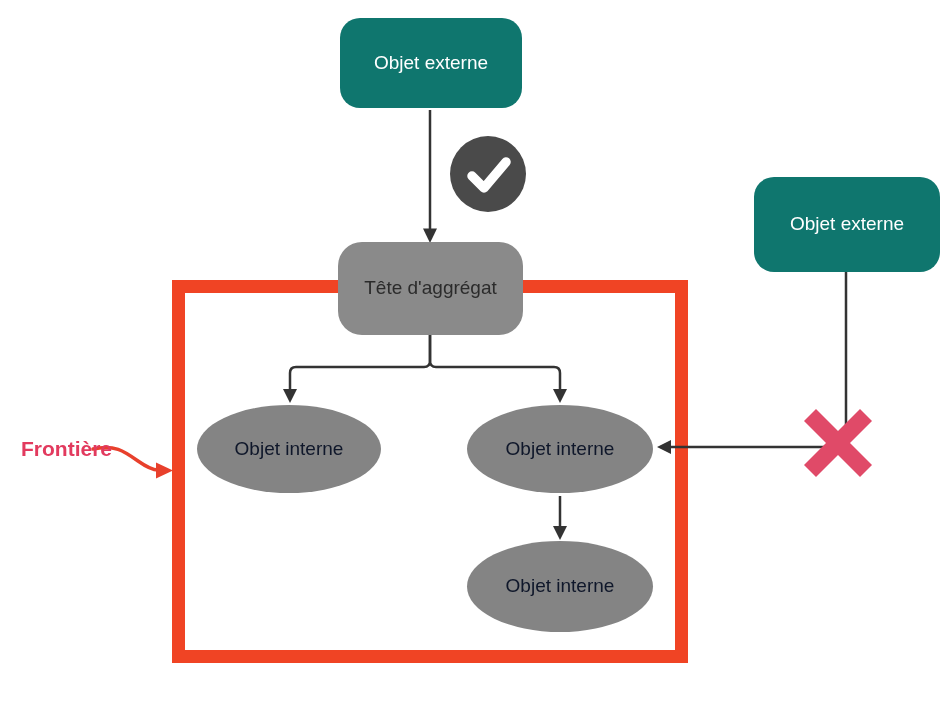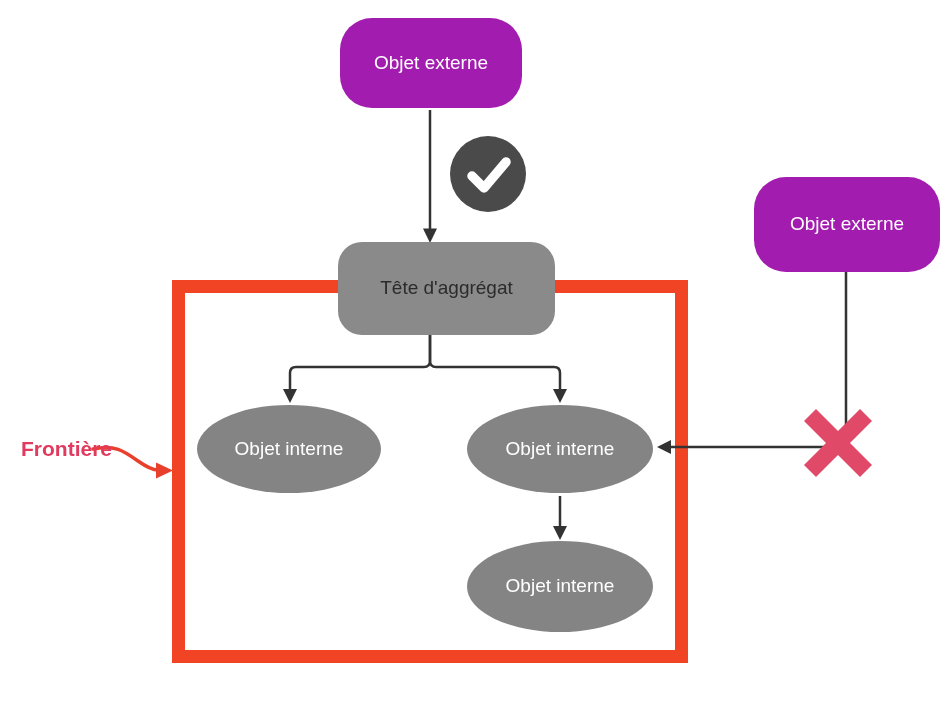--- a/index.html
+++ b/index.html
@@ -22,32 +22,32 @@
     position: absolute;
     display: flex;
     align-items: center;
     justify-content: center;
     text-align: center;
     font-size: 19px;
     z-index: 2;
     line-height: 1.2;
   }
   .node-rect-dark {
-    background: #a21caf;
+    background: #0f766e;
     color: #ffffff;
-    border-radius: 32px;
+    border-radius: 20px;
   }
   .node-rect-gray {
     background: #8a8a8a;
     color: #2b2b2b;
     border-radius: 24px;
   }
   .node-ellipse {
     background: #848484;
-    color: #ffffff;
+    color: #0f172a;
     border-radius: 50%;
   }
   .badge-check {
     position: absolute;
     left: 450px; top: 136px;
     width: 76px; height: 76px;
     border-radius: 50%;
     background: #4a4a4a;
     z-index: 3;
     display: flex;
@@ -58,21 +58,21 @@
     position: absolute;
     left: 8px; top: 437px;
     font-size: 21px;
     font-weight: bold;
     color: #e23a5e;
     z-index: 3;
     margin-left: 13px;
   }
   
   .pos-external-top   { left: 340px; top: 18px;  width: 182px; height: 90px; }
-  .pos-aggregate-head { left: 338px; top: 242px; width: 217px; height: 93px; }
+  .pos-aggregate-head { left: 338px; top: 242px; width: 185px; height: 93px; }
   .pos-internal-left  { left: 197px; top: 405px; width: 184px; height: 88px; }
   .pos-internal-mid   { left: 467px; top: 405px; width: 186px; height: 88px; }
   .pos-internal-bot   { left: 467px; top: 541px; width: 186px; height: 91px; }
   .pos-external-right { left: 754px; top: 177px; width: 186px; height: 95px; }
 </style>
 </head>
 <body>
 
 <div class="canvas">
 

